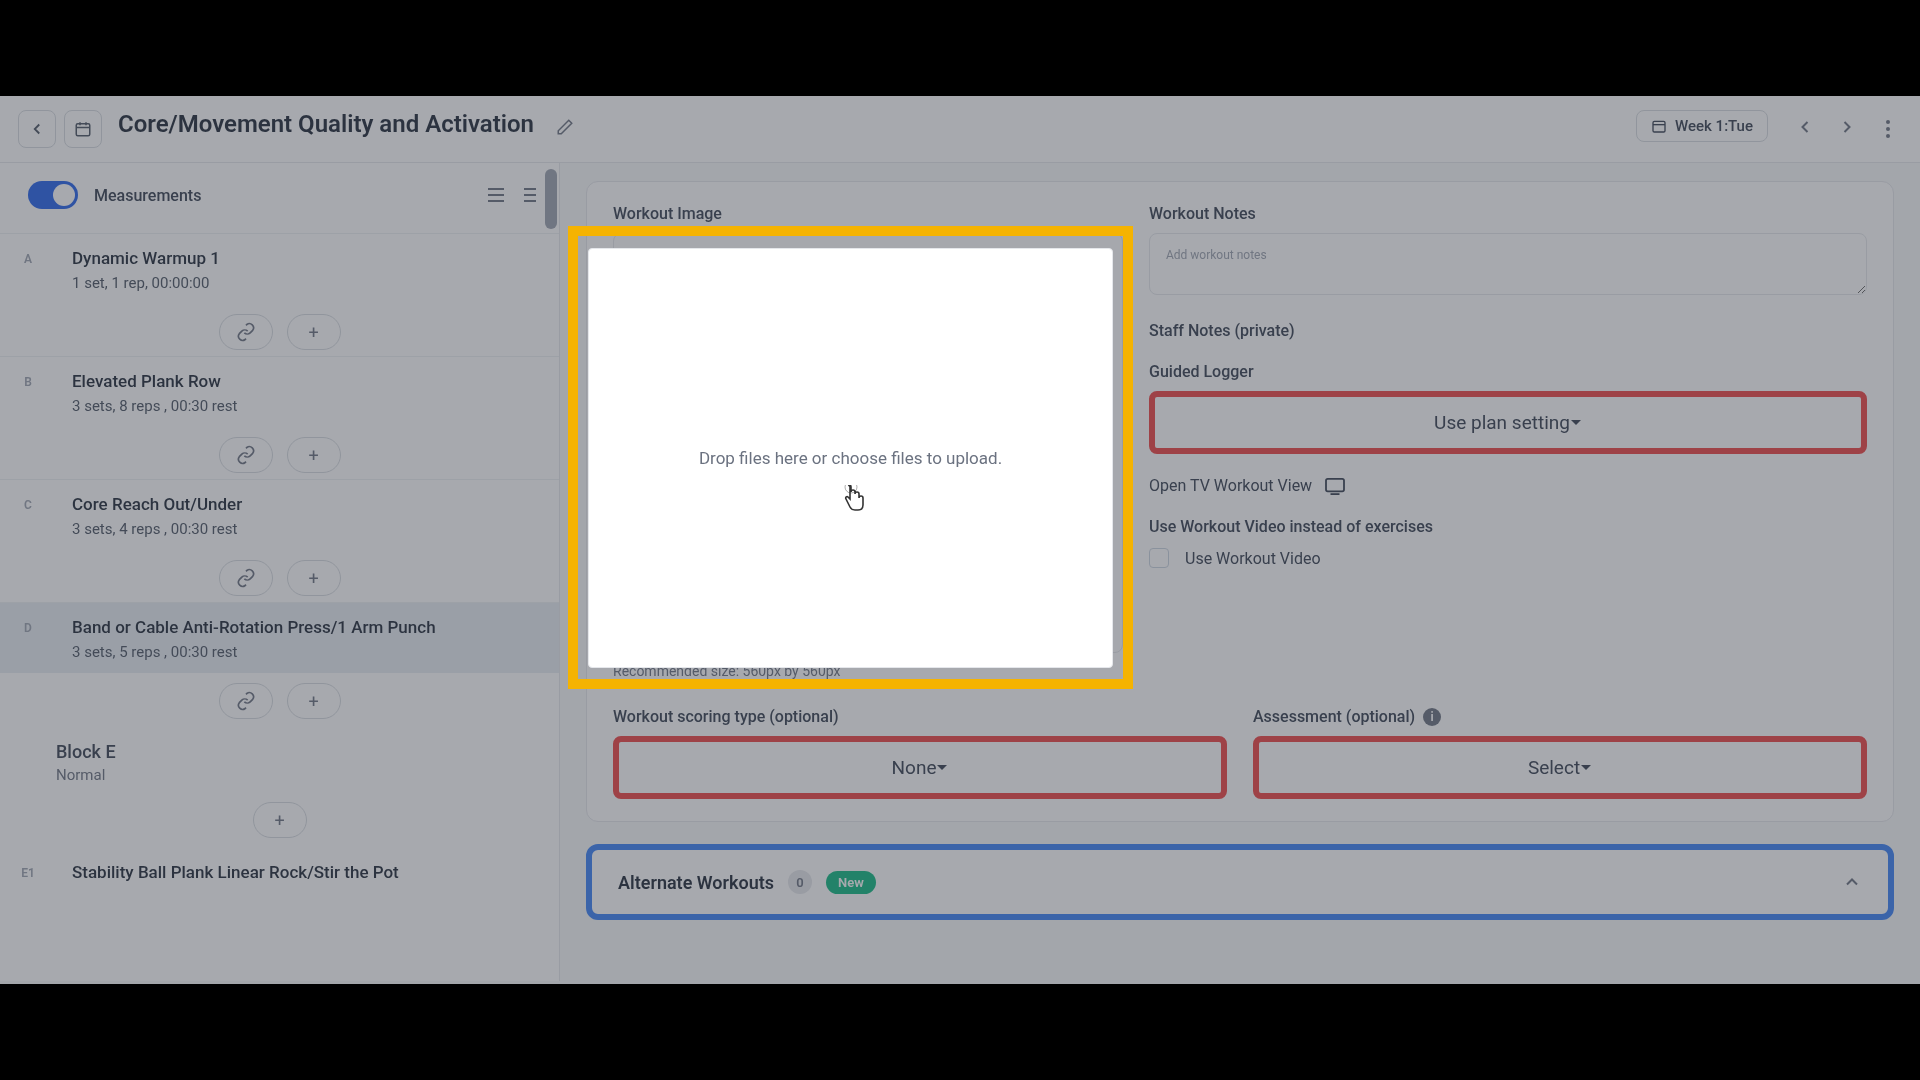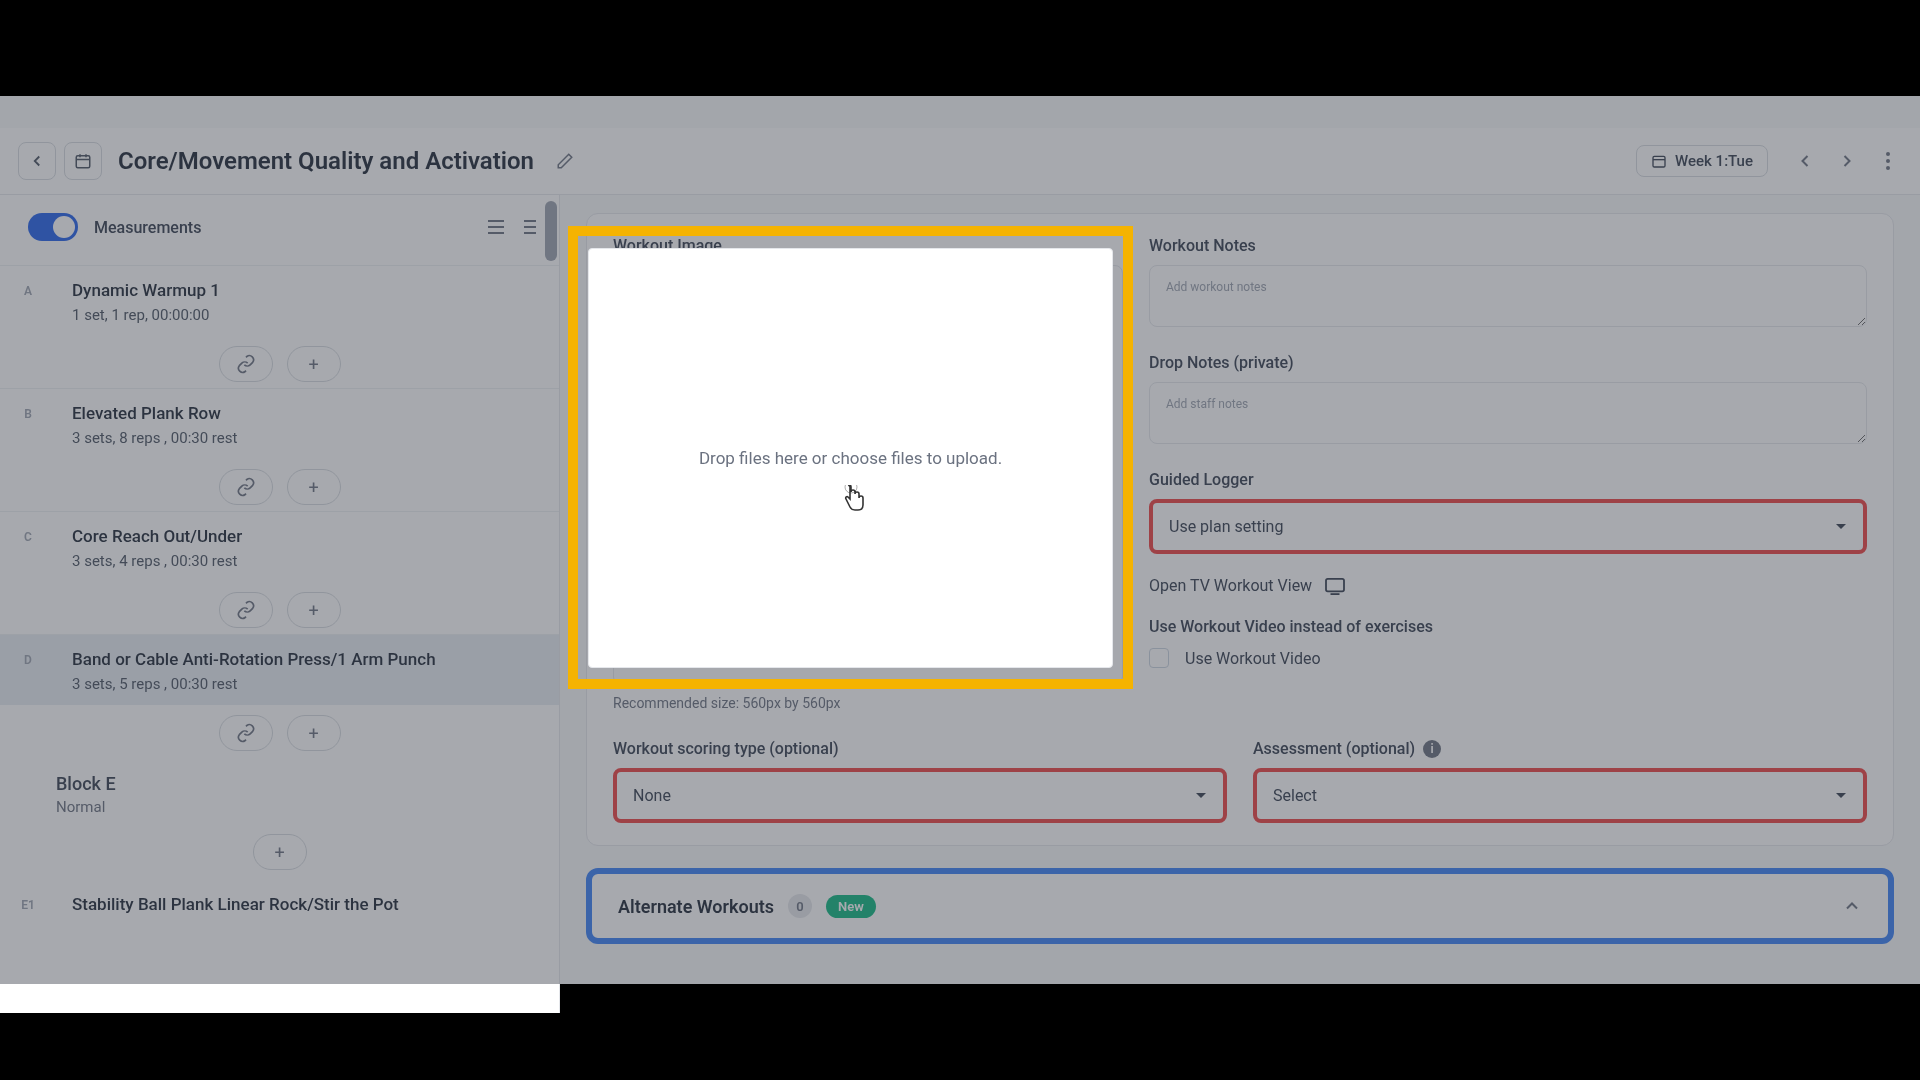--- a/index.html
+++ b/index.html
@@ -1,18 +1,18 @@
 <!DOCTYPE html>
 <html><head>
 <meta charset="utf-8">
 <style>
   * { box-sizing: border-box; margin: 0; padding: 0; font-family: -apple-system, BlinkMacSystemFont, "Segoe UI", Roboto, sans-serif; }
   body { width: 1920px; height: 1080px; background: #000; overflow: hidden; position: relative; }
   .app-frame { position: absolute; left: 0; top: 96px; width: 1920px; height: 888px; background: #f8f9fa; }
-  .header-bar { display: flex; align-items: center; padding: 14px 18px; border-bottom: 1px solid #e5e7eb; background: #fff; margin-top: 32px; }
+  .header-bar { display: flex; align-items: flex-start; padding: 14px 18px; border-bottom: 1px solid #e5e7eb; background: #fff; }
   .icon-btn { width: 38px; height: 38px; border: 1px solid #d7dbe0; border-radius: 8px; background: #fff; display: flex; align-items: center; justify-content: center; color: #4b5563; cursor: pointer; margin-right: 8px; }
   .page-title { font-size: 24px; font-weight: 600; color: #1f2937; margin-left: 8px; }
   .pencil-btn { width: 34px; height: 34px; display: flex; align-items: center; justify-content: center; color: #6b7280; margin-left: 14px; cursor: pointer; border-radius: 6px; }
   .flex-spacer { flex: 1; }
   .week-pill { display: flex; align-items: center; gap: 8px; padding: 6px 14px; border: 1px solid #d7dbe0; border-radius: 8px; color: #374151; font-size: 15px; font-weight: 500; background: #fff; cursor: pointer; }
   .nav-chevrons { display: flex; align-items: center; gap: 8px; margin-left: 20px; }
   .chev-btn { width: 34px; height: 34px; display: flex; align-items: center; justify-content: center; color: #6b7280; cursor: pointer; border-radius: 6px; }
   .kebab-btn { width: 28px; height: 38px; display: flex; align-items: center; justify-content: center; color: #6b7280; cursor: pointer; margin-left: 10px; }
   .body-row { display: flex; height: calc(100% - 70px); }
   .sidebar { width: 560px; border-right: 1px solid #e5e7eb; background: #fff; display: flex; flex-direction: column; position: relative; }
@@ -39,21 +39,21 @@
   .card { background: #fff; border: 1px solid #e5e7eb; border-radius: 12px; padding: 22px 26px; margin-bottom: 22px; }
   .two-col { display: flex; gap: 26px; }
   .col-left { width: 510px; }
   .col-right { flex: 1; }
   .field-label { font-size: 16px; color: #374151; font-weight: 500; margin-bottom: 10px; display: block; }
   .drop-zone { width: 100%; height: 420px; border: 1px solid #e5e7eb; border-radius: 8px; display: flex; align-items: center; justify-content: center; color: #6b7280; font-size: 17px; cursor: pointer; background: #fdfdfd; }
   .hint-text { font-size: 14px; color: #6b7280; margin-top: 10px; }
   .textarea { width: 100%; border: 1px solid #e5e7eb; border-radius: 8px; padding: 14px 16px; font-size: 12px; color: #374151; resize: vertical; min-height: 62px; background: #fff; }
   .textarea::placeholder { color: #9ca3af; }
   .mb-lg { margin-bottom: 22px; display: block; }
-  .select-box { width: 100%; border: 4px solid #ef4444; border-radius: 8px; padding: 14px 16px; font-size: 16px; color: #374151; display: flex; align-items: center; justify-content: space-between; cursor: pointer; background: #fff; }
+  .select-box { width: 100%; border: 6px solid #ef4444; border-radius: 8px; padding: 14px 16px; font-size: 19px; color: #374151; display: flex; align-items: center; justify-content: center; cursor: pointer; background: #fff; }
   .tv-row { display: flex; align-items: center; gap: 12px; font-size: 16px; color: #374151; margin-bottom: 22px; cursor: pointer; }
   .checkbox-row { display: flex; align-items: center; gap: 16px; font-size: 16px; color: #374151; }
   .checkbox { width: 20px; height: 20px; border: 1.5px solid #cbd5e0; border-radius: 4px; cursor: pointer; }
   .scoring-row { display: flex; gap: 26px; margin-top: 28px; }
   .scoring-col { flex: 1; }
   .label-with-info { display: flex; align-items: center; gap: 8px; }
   .info-dot { width: 18px; height: 18px; border-radius: 50%; background: #6b7280; color: #fff; font-size: 12px; display: flex; align-items: center; justify-content: center; font-weight: 700; }
   .alt-card { background: #fff; border: 6px solid #3b82f6; border-radius: 12px; padding: 20px 26px; display: flex; align-items: center; gap: 14px; }
   .alt-title { font-size: 18px; color: #1f2937; font-weight: 600; }
   .count-badge { width: 24px; height: 24px; border-radius: 12px; background: #e5e7eb; color: #6b7280; font-size: 13px; display: flex; align-items: center; justify-content: center; font-weight: 600; }
@@ -235,22 +235,21 @@
               <span>Drop files here or choose files to upload.</span>
             </div>
             <div class="hint-text">Recommended size: 560px by 560px</div>
           </div>
           <div class="col-right">
             <span class="mb-lg">
               <span class="field-label">Workout Notes</span>
               <textarea class="textarea" placeholder="Add workout notes" style=""></textarea>
             </span>
             <span class="mb-lg">
-              <span class="field-label">Drop Notes (private)</span>
-              <textarea class="textarea" placeholder="Add staff notes" style=""></textarea>
+              <span class="field-label">Staff Notes (private)</span>
             </span>
             <span class="mb-lg">
               <span class="field-label">Guided Logger</span>
               <div class="select-box">
                 <span>Use plan setting</span>
                 <svg width="12" height="8" viewBox="0 0 12 8" fill="currentColor">
                     <path d="M1 1l5 5 5-5"></path>
                   </svg>
               </div>
             </span>

